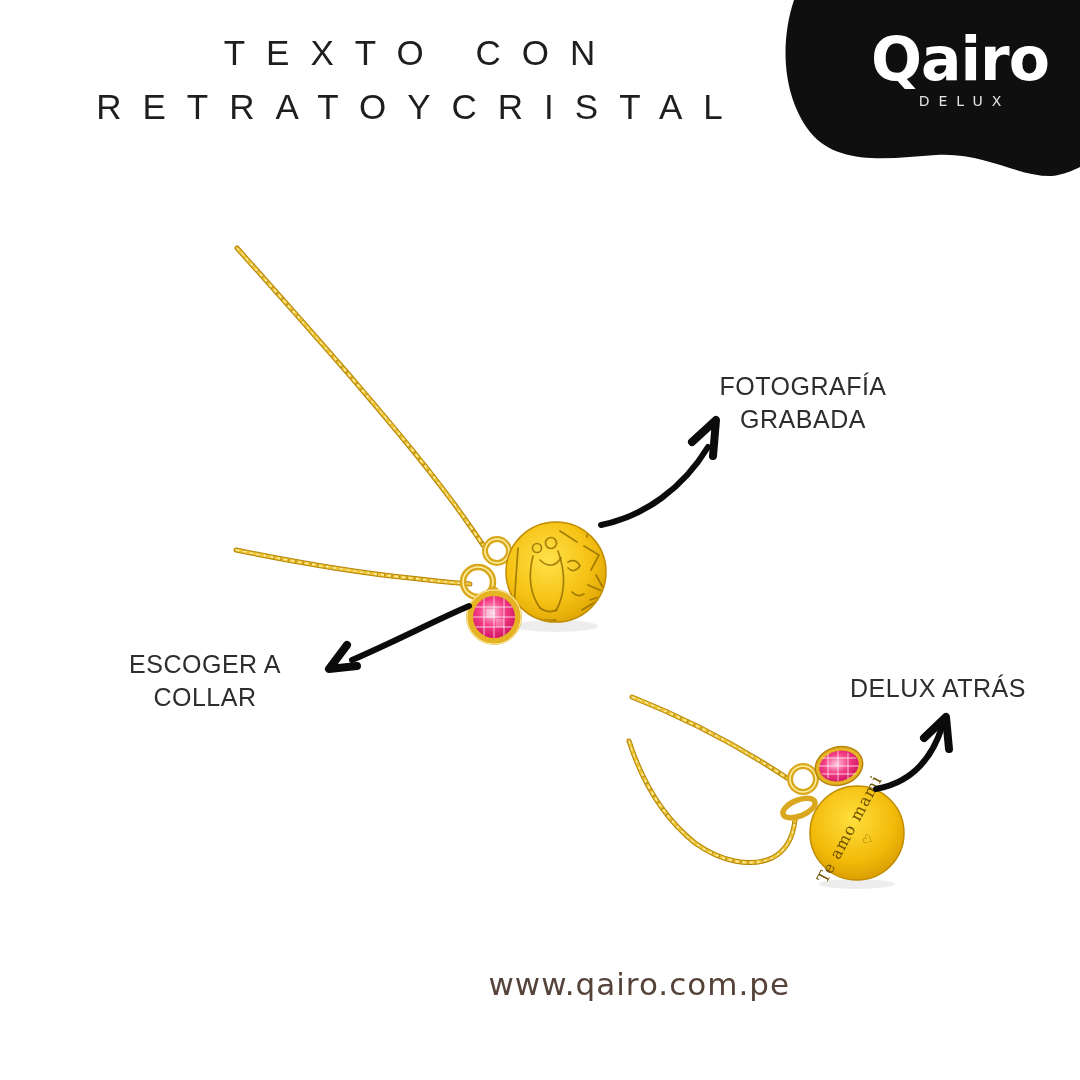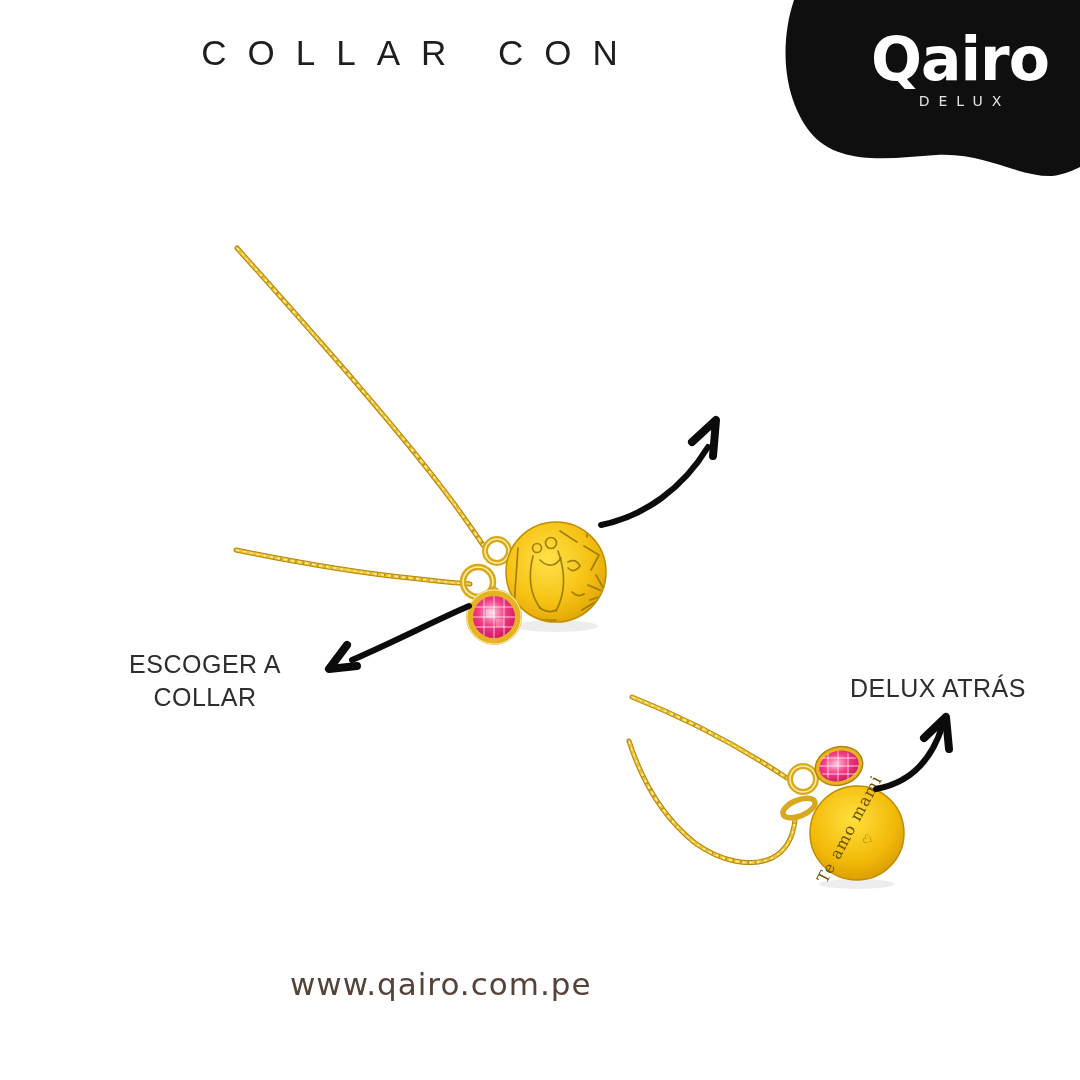--- a/index.html
+++ b/index.html
@@ -28,21 +28,21 @@
   .callout{
     position:absolute;text-align:center;color:#2d2d2d;
     font-size:25px;line-height:33px;font-weight:500;letter-spacing:.5px;
     white-space:nowrap;
   }
   .callout-photo{left:683px;top:370px;width:240px;}
   .callout-crystal{left:85px;top:648px;width:240px;}
   .callout-textback{left:818px;top:672px;width:240px;}
   
   .footer-url{
-    position:absolute;left:290px;top:966px;width:500px;text-align:left;
+    position:absolute;left:290px;top:966px;width:500px;text-align:right;
     font-family:"DejaVu Sans",sans-serif;font-size:31px;color:#55433a;
     letter-spacing:1px;
   }
   
   .art{position:absolute;left:0;top:0;width:1080px;height:1080px;}
   .chain-base{stroke:#b5830a;stroke-width:5;fill:none;stroke-linecap:round;}
   .chain-mid{stroke:#eec531;stroke-width:3;fill:none;stroke-linecap:round;}
   .chain-hi{stroke:#fff2a8;stroke-width:1.5;fill:none;stroke-dasharray:3 4;stroke-linecap:butt;}
   .chain-dk{stroke:#8a6205;stroke-width:2.6;fill:none;stroke-dasharray:1.5 6;opacity:.55;}
   .ring{stroke:#d9a81e;fill:none;}
@@ -52,21 +52,22 @@
   .arrow-shaft{stroke:#0b0b0b;stroke-width:6;fill:none;stroke-linecap:round;}
   .arrow-head{stroke:#0b0b0b;stroke-width:8;fill:none;stroke-linecap:round;stroke-linejoin:round;}
   .engrave-text{font-family:"DejaVu Serif",serif;fill:#6e5200;letter-spacing:1px;}
 </style>
 </head>
 <body>
 
 <div class="canvas">
 
   <div class="title">
-    <div class="line">COLLAR CON</div>
+    <div class="line">TEXTO CON</div>
+    <div class="line">RETRATOYCRISTAL</div>
   </div>
 
   <svg class="logo-blob" viewBox="0 0 300 190">
     <path d="M 14,0 C 0,42 2,96 30,132 C 58,167 112,158 156,155 C 204,152 238,177 272,176 C 283,175 294,170 300,167 L 300,0 Z" fill="#0f0f0f"></path>
   </svg>
   <div class="logo-text">
     <div class="logo-brand">Qairo</div>
     <div class="logo-sub">DELUX</div>
   </div>
 
@@ -206,20 +207,24 @@
     <g>
       <path class="arrow-shaft" d="M 469,606 C 434,621 398,640 352,660"></path>
       <path class="arrow-head" d="M 347,645 L 329,669 L 357,666"></path>
     </g>
     <g>
       <path class="arrow-shaft" d="M 876,789 C 909,783 931,761 942,727"></path>
       <path class="arrow-head" d="M 924,738 L 946,717 L 949,749"></path>
     </g>
   </svg>
 
+  <div class="callout callout-photo">
+    <div>FOTOGRAFÍA</div>
+    <div>GRABADA</div>
+  </div>
   <div class="callout callout-crystal">
     <div>ESCOGER A</div>
     <div>COLLAR</div>
   </div>
   <div class="callout callout-textback">
     <div>DELUX ATRÁS</div>
   </div>
 
   <div class="footer-url">www.qairo.com.pe</div>
 

